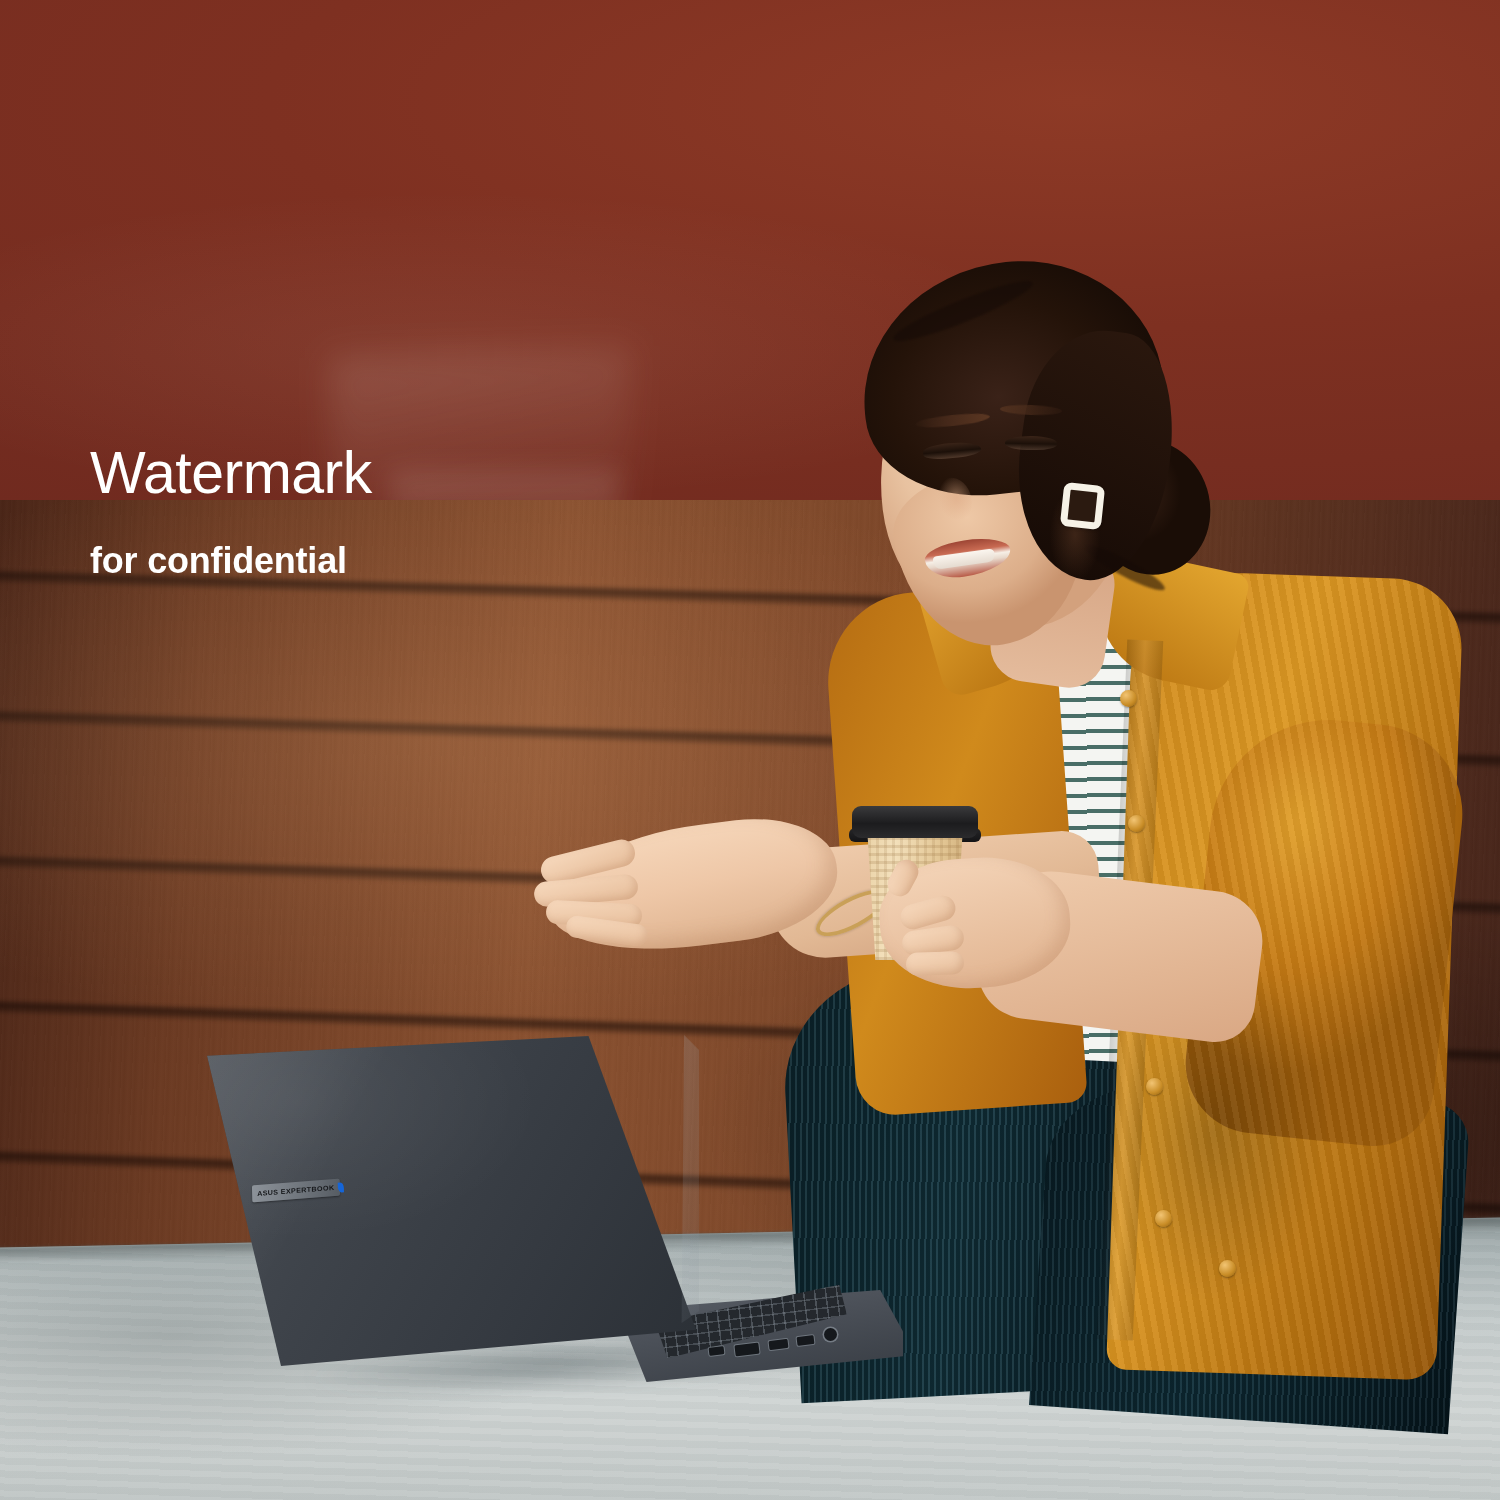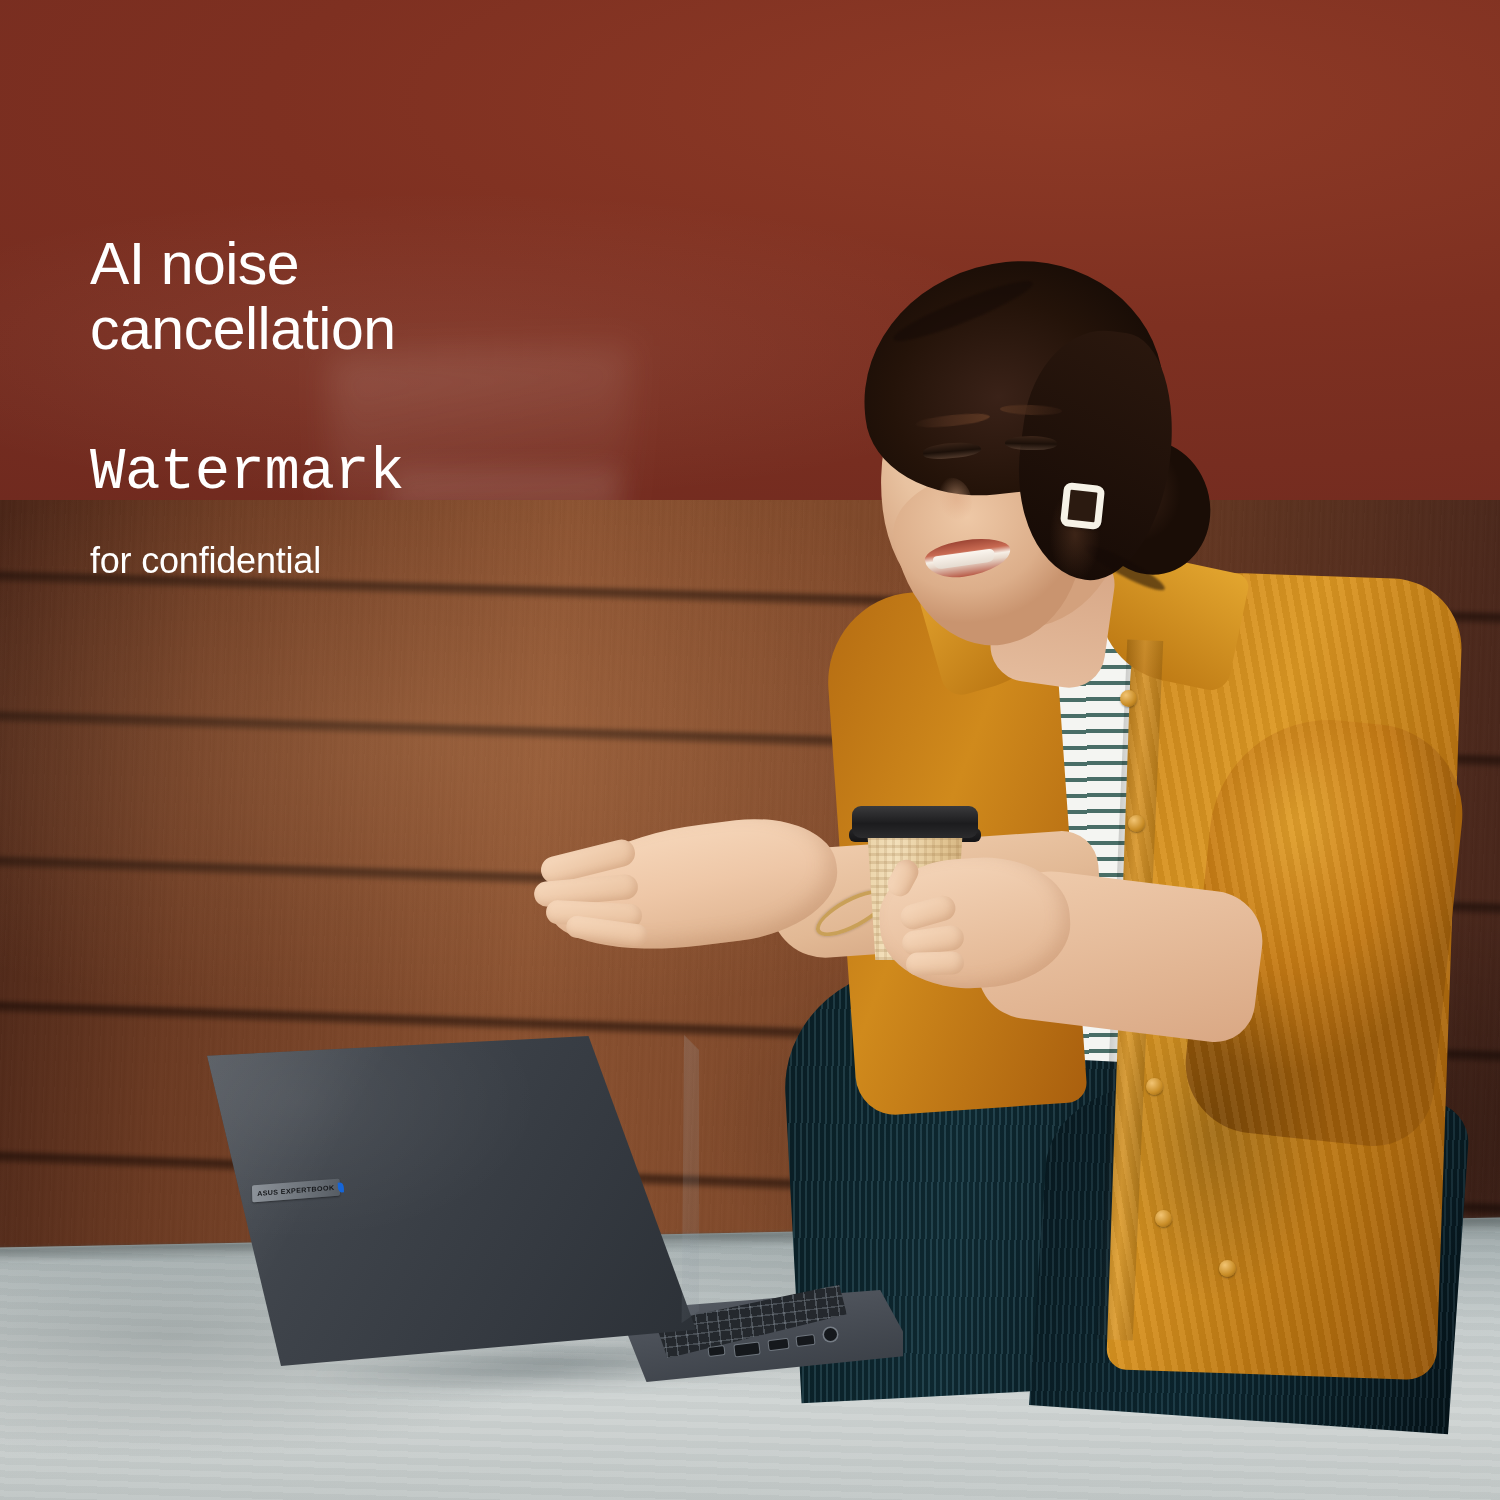--- a/index.html
+++ b/index.html
@@ -604,26 +604,25 @@
     font-weight: 300;
     line-height: 1.1;
     letter-spacing: -.5px;
   }
   .headline-2 {
     top: 441px;
     font-size: 59px;
     font-weight: 300;
     line-height: 1.1;
     letter-spacing: -.5px;
-    font-family: Liberation Mono, monospace;
   }
   .sub {
     top: 537px;
     font-size: 36px;
-    font-weight: 400;
+    font-weight: 700;
     line-height: 1.32;
     letter-spacing: -.2px;
     text-align: right;
   }
 </style>
 </head>
 <body>
 
 <div id="poster">
 
@@ -721,24 +720,20 @@
       <div class="lid-edge"></div>
 
       <div class="badge">
         <span class="badge-text">ASUS EXPERTBOOK</span>
         <span class="badge-mark"></span>
       </div>
     </div>
   </div>
 
 
-  <div class="copy-block headline-1">
-    <div>AI noise</div>
-    <div>cancellation</div>
-  </div>
 
   <div class="copy-block headline-2">
     <div>Watermark</div>
   </div>
 
   <div class="copy-block sub">
     <div>for confidential</div>
   </div>
 
 </div>

